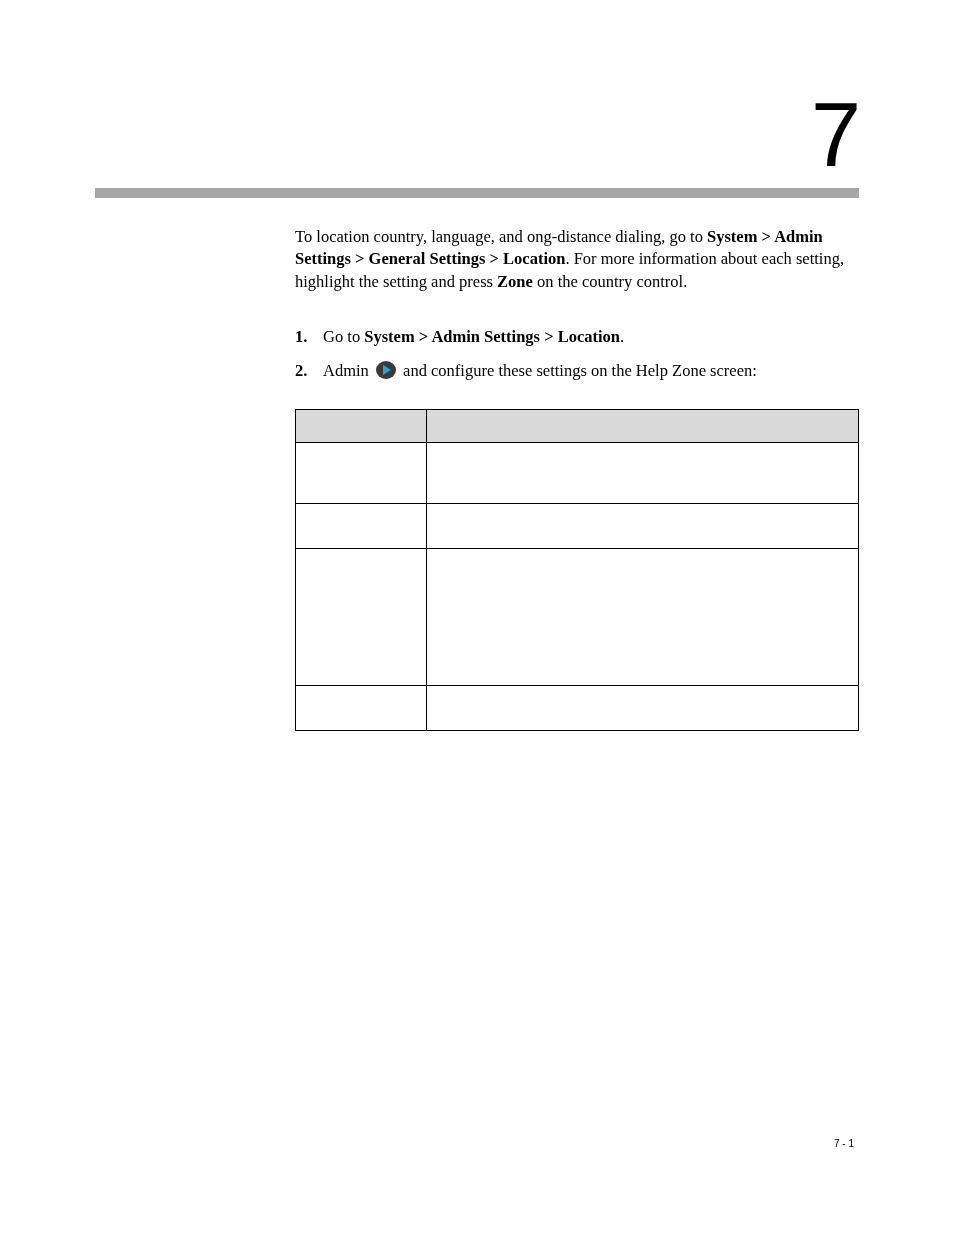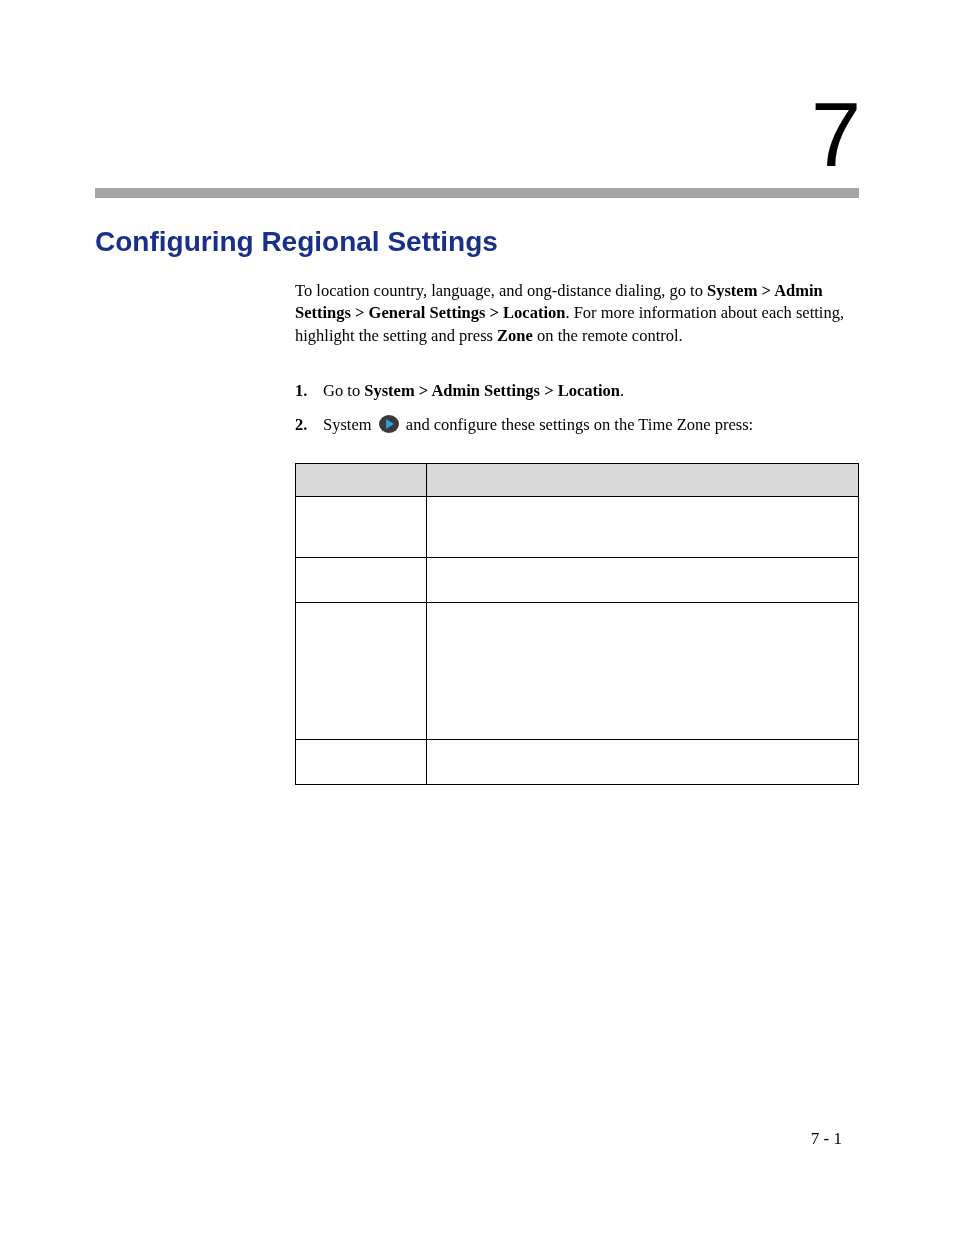--- a/index.html
+++ b/index.html
@@ -94,56 +94,55 @@
     background: #d9d9d9;
     height: 32px;
   }
   table.settings td.col-a { width: 130px; }
   .r1 td { height: 60px; }
   .r2 td { height: 44px; }
   .r3 td { height: 136px; }
   .r4 td { height: 44px; }
   .pagefoot {
     position: absolute;
-    right: 112px;
+    right: 100px;
     bottom: 86px;
-    font-size: 17px;
-    font-family: Liberation Serif, serif;
+    font-size: 10px;
+    font-family: Liberation Sans, sans-serif;
   }
 </style>
 </head>
 <body>
 
 <div class="page">
 
   <div class="chapnum">7</div>
   <div class="rule"></div>
 
-  <h2 class="h2">Configuring Regional Settings</h2>
 
   <div class="body-indent">
 
     <p class="para">
-      <span>To location country, language, and  ong-distance dialing, go to </span><b>System &gt; Admin Settings &gt; General Settings &gt; Location</b><span>. For more information about each setting, highlight the setting and press </span><b>Zone</b><span> on the remote control.</span>
+      <span>To location country, language, and  ong-distance dialing, go to </span><b>System &gt; Admin Settings &gt; General Settings &gt; Location</b><span>. For more information about each setting, highlight the setting and press </span><b>Zone</b><span> on the country control.</span>
     </p>
 
 
     <ol class="steps">
       <li>
         <span>Go to </span><b>System &gt; Admin Settings &gt; Location</b><span>.</span>
       </li>
       <li>
-        <span>System </span>
+        <span>Admin </span>
         <span class="inline-icon">
           <svg width="22" height="20" viewBox="0 0 22 20">
             <ellipse cx="11" cy="10" rx="10" ry="9" fill="#3a3a3a"></ellipse>
             <polygon points="8,5 16,10 8,15" fill="#2aa0d8"></polygon>
           </svg>
         </span>
-        <span>and configure these settings on the Time Zone press:</span>
+        <span>and configure these settings on the Help Zone screen:</span>
       </li>
     </ol>
 
     <table class="settings">
       <tbody>
           <tr>
         <th class="col-a"></th>
         <th></th>
       </tr>
       <tr class="r1">

